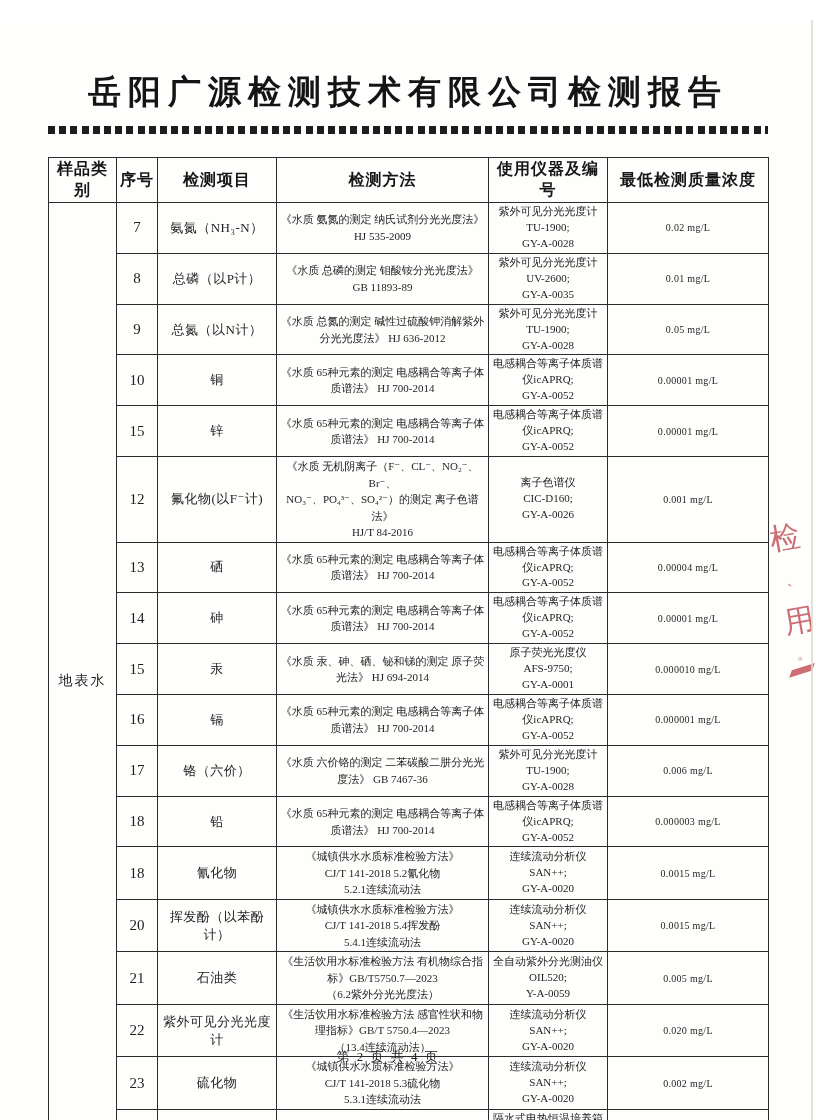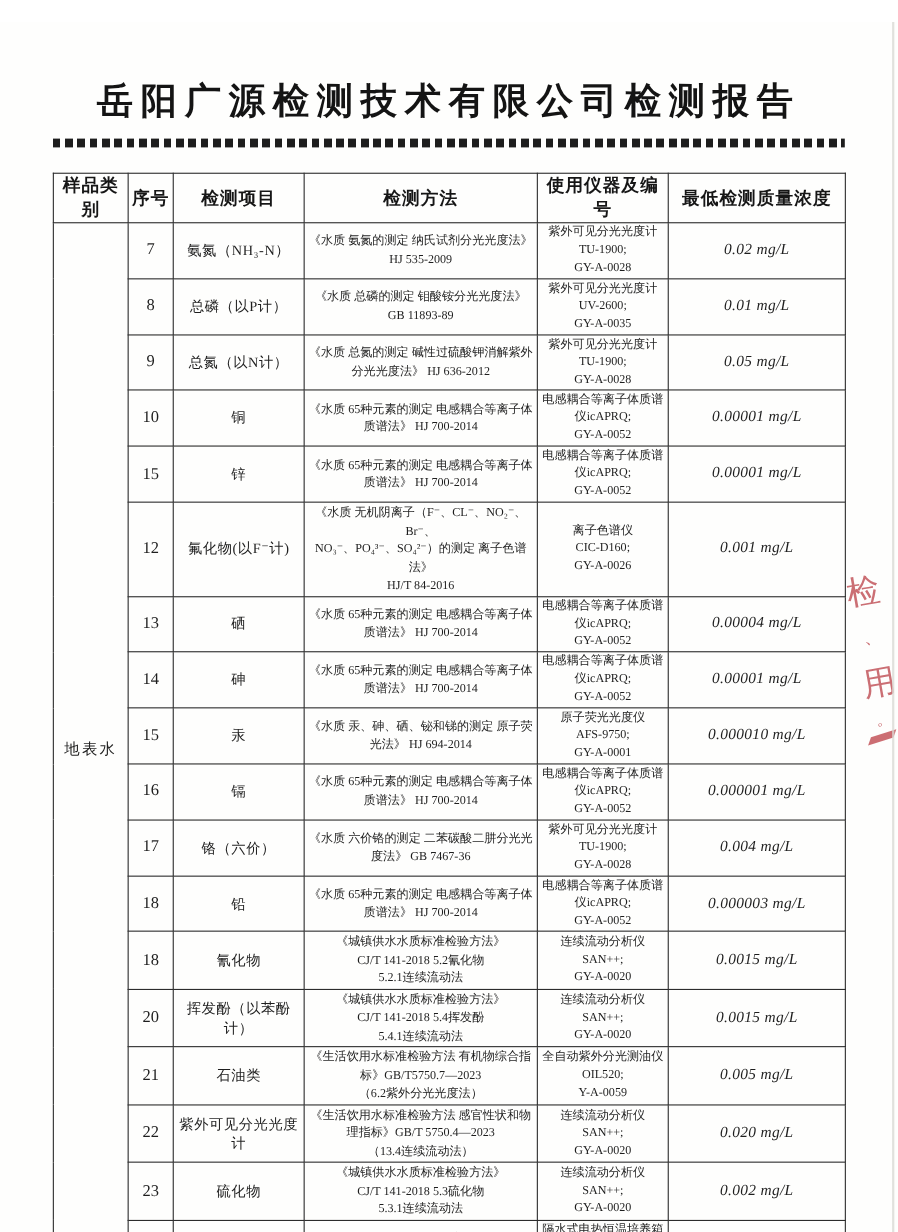--- a/index.html
+++ b/index.html
@@ -47,21 +47,21 @@
 
   td.cat-cell{font-size:14px;letter-spacing:2px;}
   td.no-cell{font-size:15px;}
   td.item-cell{font-size:13px;letter-spacing:.5px;}
   td.method-cell{
     font-size:11px;line-height:1.5;white-space:pre-line;letter-spacing:0;
   }
   td.instr-cell{
     font-size:11px;line-height:1.45;white-space:pre-line;
   }
-  td.limit-cell{font-size:14px;letter-spacing:.3px;font-style:italic;}
+  td.limit-cell{font-size:10px;letter-spacing:.3px;}
 
   .footer{
     position:absolute;top:1028px;left:48px;width:680px;
     text-align:center;font-size:13px;color:#222;letter-spacing:2px;
   }
 
   
   .stamp{
     position:absolute;top:498px;right:0;width:52px;height:180px;
     color:#c2565c;opacity:.85;
@@ -211,21 +211,21 @@
       <td class="limit-cell">0.000001 mg/L</td>
     </tr>
         <tr class="data-row">
       <td class="no-cell">17</td>
       <td class="item-cell">铬（六价）</td>
       <td class="method-cell">《水质 六价铬的测定 二苯碳酸二肼分光光
 度法》 GB 7467-36</td>
       <td class="instr-cell">紫外可见分光光度计
 TU-1900;
 GY-A-0028</td>
-      <td class="limit-cell">0.004 mg/L</td>
+      <td class="limit-cell">0.006 mg/L</td>
     </tr>
         <tr class="data-row">
       <td class="no-cell">18</td>
       <td class="item-cell">铅</td>
       <td class="method-cell">《水质 65种元素的测定 电感耦合等离子体
 质谱法》 HJ 700-2014</td>
       <td class="instr-cell">电感耦合等离子体质谱
 仪icAPRQ;
 GY-A-0052</td>
       <td class="limit-cell">0.000003 mg/L</td>
@@ -291,20 +291,21 @@
       <td class="method-cell">《水质 粪大肠菌群的测定 滤膜法》
 HJ347.1—2018</td>
       <td class="instr-cell">隔水式电热恒温培养箱
 PYX-DHS;
 GY-A-0013</td>
       <td class="limit-cell">/</td>
     </tr>
       </tbody>
   </table>
 
+  <div class="footer">第 2 页  共 4 页</div>
 
   <div class="stamp">
     <span class="s0">检</span>
     <span class="s1">、</span>
     <span class="s2">用</span>
     <span class="s3">。</span>
     <span class="s4"></span>
   </div>
 
   <div class="edge-line"></div>

